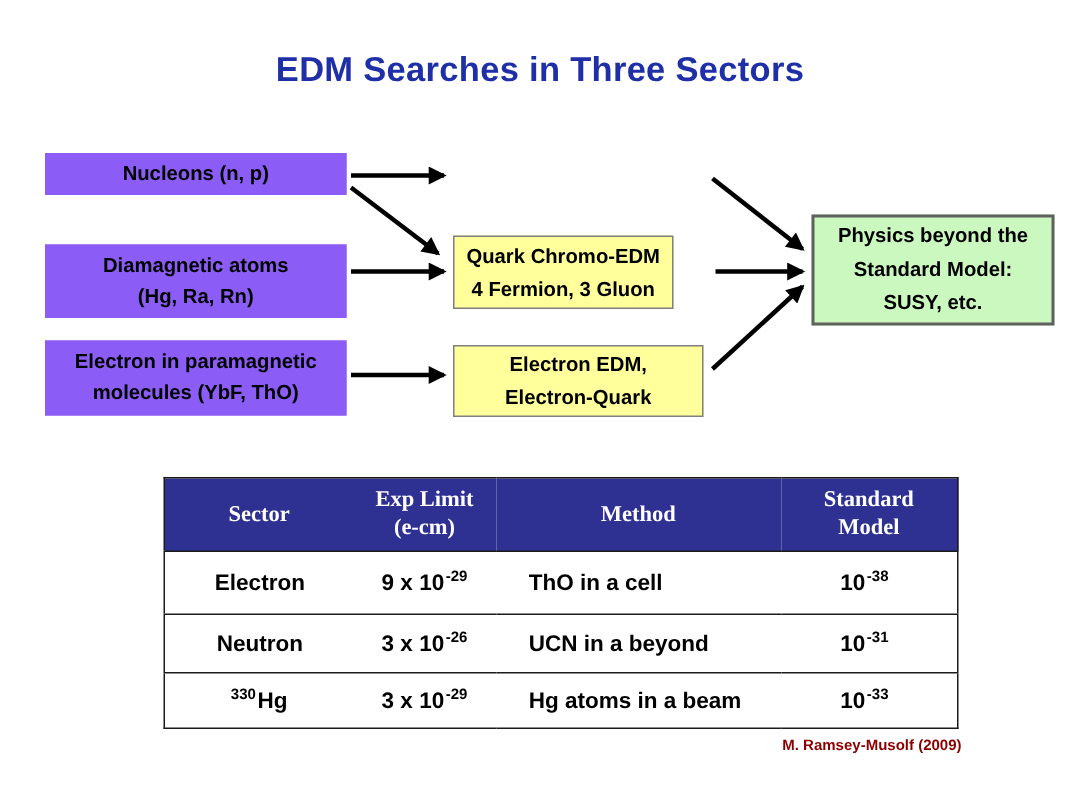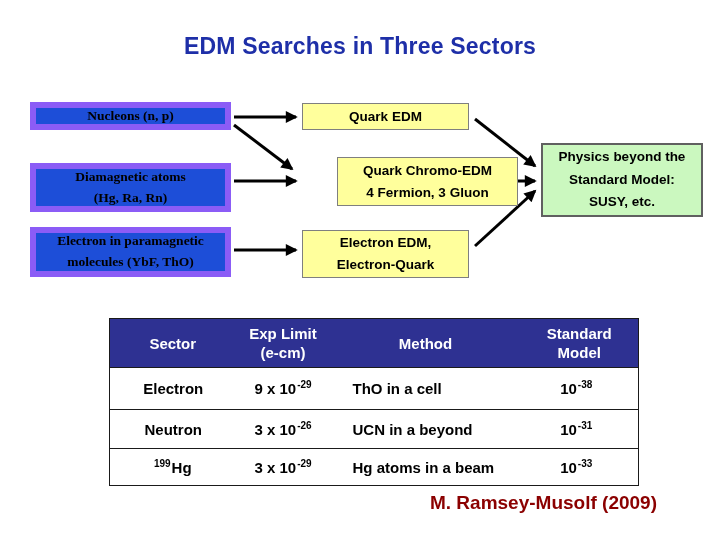--- a/index.html
+++ b/index.html
@@ -9,56 +9,56 @@
   }
   .title{
     position:absolute;left:0;top:33px;width:720px;text-align:center;
     font-size:23px;font-weight:bold;color:#1E2FA8;letter-spacing:.2px;
   }
   .arrows{position:absolute;left:0;top:0;}
   .box{
     position:absolute;box-sizing:border-box;display:flex;align-items:center;justify-content:center;
     text-align:center;font-weight:bold;color:#000;white-space:pre-line;
   }
-  .src{background:#1d4ed8;border:6px solid #8b5cf6;font-size:13.5px;line-height:1.55;font-family:Liberation Serif, serif;}
+  .src{background:#8b5cf6;border:8px solid #8b5cf6;font-size:13.5px;line-height:1.55;}
   .mech{background:#FFFF9C;border:1.5px solid #7F7F7F;font-size:13.5px;line-height:1.6;}
   .outcome{background:#CBF8BF;border:2px solid #606060;font-size:13.5px;line-height:1.7;}
   .src1{left:30px;top:102px;width:201px;height:28px;}
   .src2{left:30px;top:163px;width:201px;height:49px;}
   .src3{left:30px;top:227px;width:201px;height:50px;}
   .mech1{left:302px;top:103px;width:167px;height:27px;}
-  .mech2{left:302px;top:157px;width:181px;height:49px;margin-left:35px;}
+  .mech2{left:302px;top:157px;width:147px;height:49px;}
   .mech3{left:302px;top:230px;width:167px;height:48px;}
   .out1{left:541px;top:143px;width:162px;height:74px;}
   .datatable{
     position:absolute;left:109px;top:318px;width:529px;
     border-collapse:collapse;table-layout:fixed;
     border:1px solid #1a1a1a;font-size:15px;color:#000;
   }
   .datatable th{
     background:#2E3192;color:#ffffff;font-weight:bold;white-space:pre-line;
     line-height:19px;vertical-align:middle;padding:4px 2px;
   }
-  .datatable thead tr{height:49px;}
+  .datatable thead tr{height:49px;font-family:Liberation Serif, serif;}
   .datatable tbody tr{height:39px;}
   .datatable tbody tr.r1{height:42px;}
   .datatable tbody tr.r3{height:37px;}
   .datatable td{border-top:1px solid #1a1a1a;vertical-align:middle;padding:2px 2px;font-weight:bold;}
   .c1{text-align:center;}
   .c2{text-align:center;}
   td.c3{text-align:left;padding-left:22px;}
   th.c3{text-align:center;}
   td.c4{text-align:center;padding-right:8px;}
   th.c4{text-align:center;margin-top:36px;}
   sup{font-size:10px;line-height:0;}
   sup.e{margin-left:1px;}
   sup.s{margin-right:1px;}
   .attribution{
-    position:absolute;right:63px;top:492px;
-    font-size:19px;font-weight:bold;color:#8B0000;
+    position:absolute;right:79px;top:492px;
+    font-size:10px;font-weight:bold;color:#8B0000;
   }
 </style>
 </head>
 <body>
 
 <div class="slide">
 
   <div class="title">EDM Searches in Three Sectors</div>
 
   <svg class="arrows" width="720" height="540" viewBox="0 0 720 540">
@@ -75,21 +75,20 @@
     <line x1="477" y1="181" x2="535" y2="181" stroke="#000" stroke-width="3" marker-end="url(#ah)"></line>
     <line x1="475" y1="246" x2="535" y2="191" stroke="#000" stroke-width="3" marker-end="url(#ah)"></line>
   </svg>
 
   <div class="box src src1">Nucleons (n, p)</div>
   <div class="box src src2">Diamagnetic atoms
 (Hg, Ra, Rn)</div>
   <div class="box src src3">Electron in paramagnetic
 molecules (YbF, ThO)</div>
 
-  <div class="box mech mech1">Quark EDM</div>
   <div class="box mech mech2">Quark Chromo-EDM
 4 Fermion, 3 Gluon</div>
   <div class="box outcome out1">Physics beyond the
 Standard Model:
 SUSY, etc.</div>
 
   <div class="box mech mech3">Electron EDM,
 Electron-Quark</div>
 
   <table class="datatable">
@@ -116,21 +115,21 @@
         <td class="c3">ThO in a cell</td>
         <td class="c4"><span>10</span><sup class="e">-38</sup></td>
       </tr>
       <tr class="r2">
         <td class="c1"><sup class="s"></sup><span>Neutron</span></td>
         <td class="c2"><span>3 x 10</span><sup class="e">-26</sup></td>
         <td class="c3">UCN in a beyond</td>
         <td class="c4"><span>10</span><sup class="e">-31</sup></td>
       </tr>
       <tr class="r3">
-        <td class="c1"><sup class="s">199</sup><span>Hg</span></td>
+        <td class="c1"><sup class="s">330</sup><span>Hg</span></td>
         <td class="c2"><span>3 x 10</span><sup class="e">-29</sup></td>
         <td class="c3">Hg atoms in a beam</td>
         <td class="c4"><span>10</span><sup class="e">-33</sup></td>
       </tr>
     </tbody>
   </table>
 
   <div class="attribution">M. Ramsey-Musolf (2009)</div>
 
 </div>

